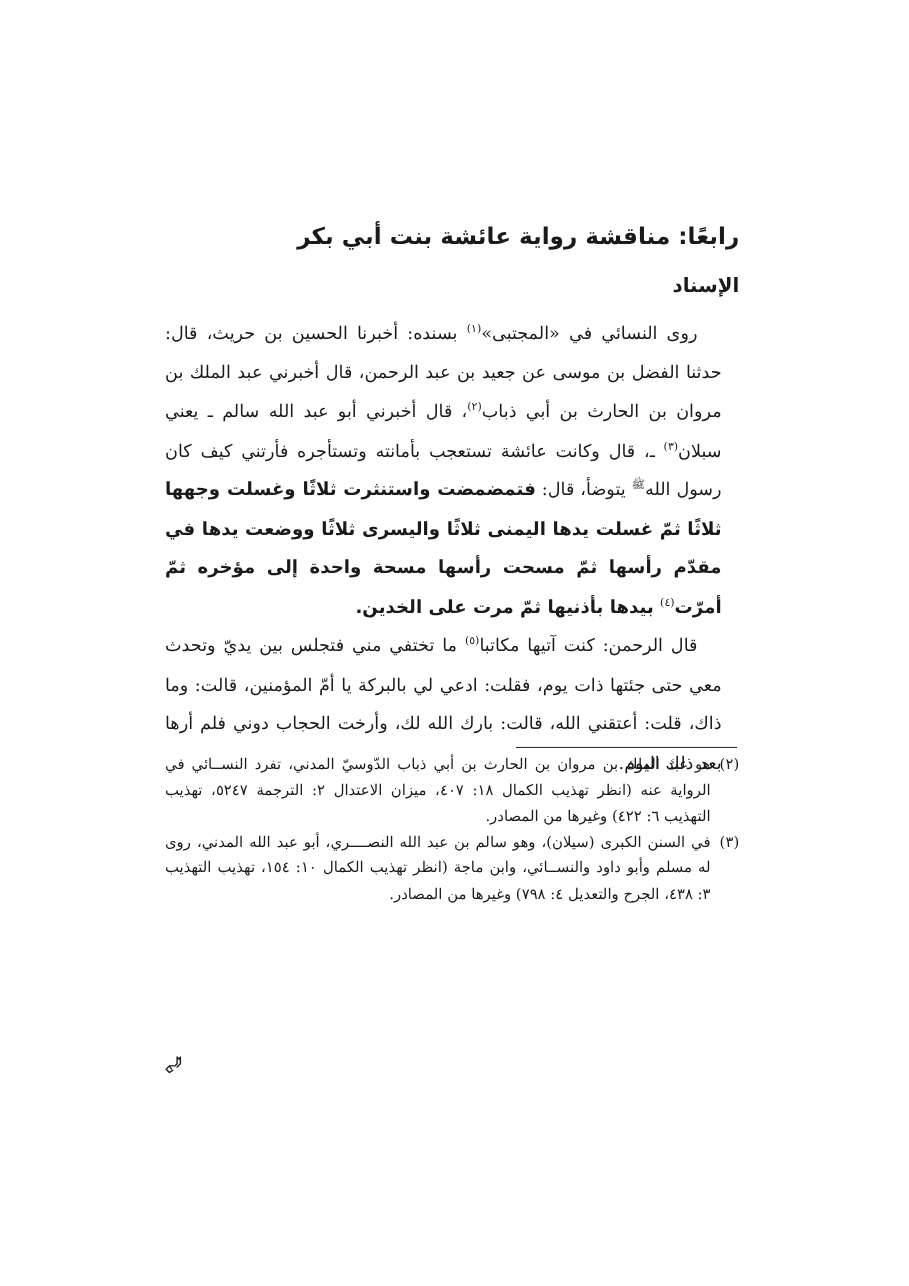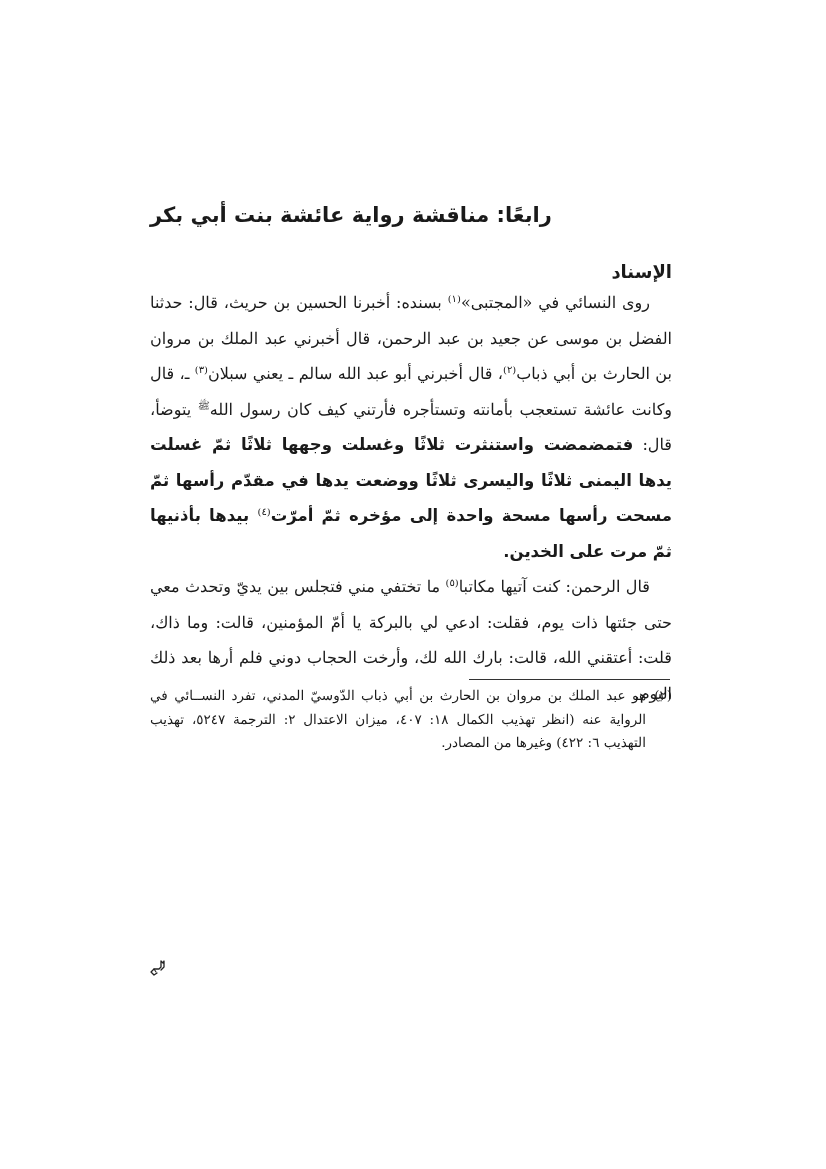--- a/index.html
+++ b/index.html
@@ -21,41 +21,41 @@
       top: 0;
       width: 522px;
       height: 1169px;
       direction: rtl;
     }
     .title {
       position: absolute;
       top: 200px;
       right: 0;
       left: 0;
-      text-align: left;
+      text-align: right;
       font-family: "DejaVu Sans", sans-serif;
       font-weight: bold;
       font-size: 21px;
       line-height: 30px;
       margin: 0;
     }
     .section-heading {
       position: absolute;
-      top: 259px;
+      top: 247px;
       right: 0;
       font-family: "DejaVu Sans", sans-serif;
       font-weight: bold;
       font-size: 18px;
       line-height: 26px;
       margin: 0;
     }
     .body-text {
       position: absolute;
       top: 285px;
-      right: 0;
+      right: 16px;
       left: 0;
       font-size: 16px;
       line-height: 35.5px;
       text-align: justify;
       text-align-last: right;
     }
     .body-text p {
       margin: 0;
       text-indent: 22px;
     }
@@ -122,20 +122,21 @@
 
   <div class="body-text">
     <p><span>روى النسائي في «المجتبى»</span><sup>(١)</sup><span> بسنده: أخبرنا الحسين بن حريث، قال: حدثنا الفضل بن موسى عن جعيد بن عبد الرحمن، قال أخبرني عبد الملك بن مروان بن الحارث بن أبي ذباب</span><sup>(٢)</sup><span>، قال أخبرني أبو عبد الله سالم ـ يعني سبلان</span><sup>(٣)</sup><span> ـ، قال وكانت عائشة تستعجب بأمانته وتستأجره فأرتني كيف كان رسول الله</span><span class="salawat">ﷺ</span><span> يتوضأ، قال: </span><span class="bold">فتمضمضت واستنثرت ثلاثًا وغسلت وجهها ثلاثًا ثمّ غسلت يدها اليمنى ثلاثًا واليسرى ثلاثًا ووضعت يدها في مقدّم رأسها ثمّ مسحت رأسها مسحة واحدة إلى مؤخره ثمّ أمرّت</span><sup>(٤)</sup><span class="bold"> بيدها بأذنيها ثمّ مرت على الخدين.</span></p>
     <p><span>قال الرحمن: كنت آتيها مكاتبا</span><sup>(٥)</sup><span> ما تختفي مني فتجلس بين يديّ وتحدث معي حتى جئتها ذات يوم، فقلت: ادعي لي بالبركة يا أمّ المؤمنين، قالت: وما ذاك، قلت: أعتقني الله، قالت: بارك الله لك، وأرخت الحجاب دوني فلم أرها بعد ذلك اليوم.</span></p>
   </div>
 
   <div class="fn-divider"></div>
 
   <div class="footnotes">
     <p class="footnote"><span class="fn-num">(٢)</span><span>هو عبد الملك بن مروان بن الحارث بن أبي ذباب الدّوسيّ المدني، تفرد النســائي في الرواية عنه (انظر تهذيب الكمال ١٨: ٤٠٧، ميزان الاعتدال ٢: الترجمة ٥٢٤٧، تهذيب التهذيب ٦: ٤٢٢) وغيرها من المصادر.</span></p>
+    <p class="footnote"><span class="fn-num">(٣)</span><span>في السنن الكبرى (سيلان)، وهو سالم بن عبد الله النصــــري، أبو عبد الله المدني، روى له مسلم وأبو داود والنســائي، وابن ماجة (انظر تهذيب الكمال ١٠: ١٥٤، تهذيب التهذيب ٣: ٤٣٨، الجرح والتعديل ٤: ٧٩٨) وغيرها من المصادر.</span></p>
   </div>
 
   <div class="ornament">
     <svg width="20" height="20" viewBox="0 0 20 20">
       <path d="M13 3 L13 9 L11 11 L6 11 L3 14 L6 17 L9 15 M13 3 L15 5 L16 3 L16 9 L13 12" fill="none" stroke="#222" stroke-width="1.3" stroke-linejoin="round" stroke-linecap="round"></path>
       <path d="M6 11 L8 14" fill="none" stroke="#222" stroke-width="1.1" stroke-linecap="round"></path>
     </svg>
   </div>
 
 </div>

